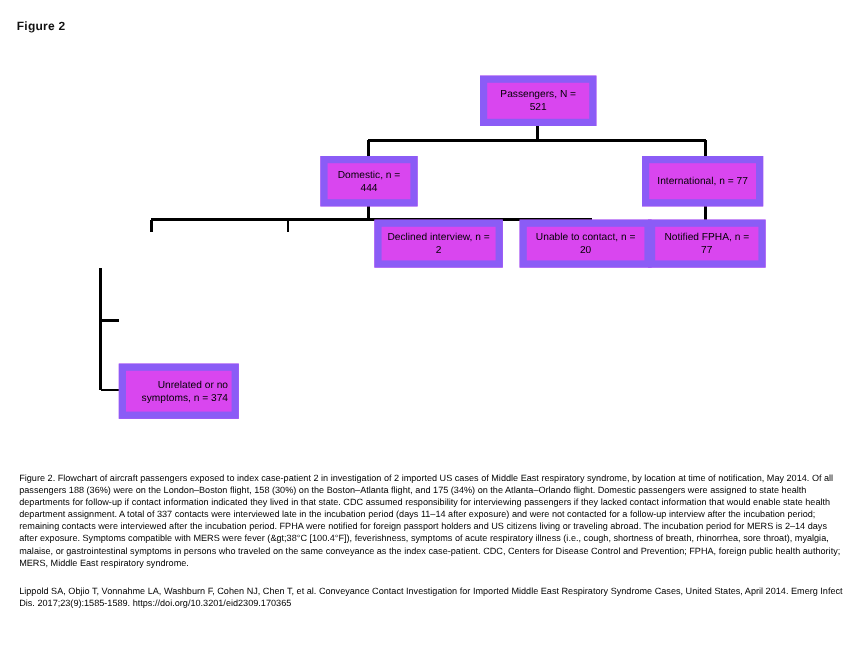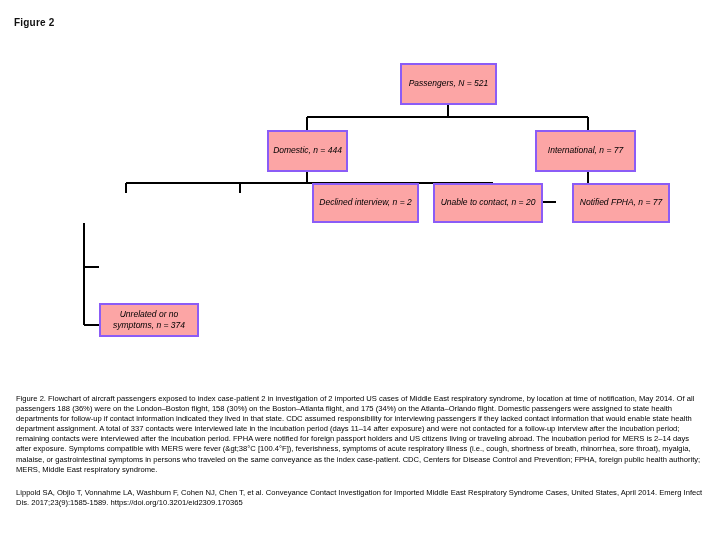--- a/index.html
+++ b/index.html
@@ -22,32 +22,31 @@
     color:#111;
   }
 
   
   #flow{position:absolute;left:0;top:55px;width:720px;height:310px;}
   #flow svg{position:absolute;left:0;top:0;}
 
   .node{
     position:absolute;
     box-sizing:border-box;
-    border:2px solid #8b5cf6;
-    background:#fca5a5;
+    border:6px solid #8b5cf6;
+    background:#d946ef;
     display:flex;
     align-items:center;
     justify-content:center;
     text-align:center;
     font-size:8.5px;
     line-height:1.35;
     padding:2px 3px;
     color:#000;
     z-index:2;
-    font-style:italic;
   }
 
   
   .caption{
     position:absolute;
     left:14px;
     width:694px;
     font-size:7.6px;
     line-height:1.33;
     text-align:left;
@@ -102,25 +101,25 @@
     <div class="node" style="left:535px; top:75px; width:101px; height:42px;">
       <span>International, n = 77</span>
     </div>
 
     <div class="node" style="left:312px; top:128px; width:107px; height:40px;align-items:center;">
       <span>Declined interview, n = 2</span>
     </div>
     <div class="node" style="left:433px; top:128px; width:110px; height:40px;">
       <span>Unable to contact, n = 20</span>
     </div>
-    <div class="node" style="left:572px; top:128px; width:98px; height:40px;">
+    <div class="node" style="left:540px; top:128px; width:98px; height:40px;">
       <span>Notified FPHA, n = 77</span>
     </div>
 
-    <div class="node" style="left:99px; top:248px; width:100px; height:34px;">
+    <div class="node" style="left:99px; top:248px; width:100px; height:46px;text-align:right;">
       <span>Unrelated or no symptoms, n = 374</span>
     </div>
 
   </div>
 
   <div class="caption" id="caption-main">
     <p>Figure 2. Flowchart of aircraft passengers exposed to index case-patient 2 in investigation of 2 imported US cases of Middle East respiratory syndrome, by location at time of notification, May 2014. Of all passengers 188 (36%) were on the London–Boston flight, 158 (30%) on the Boston–Atlanta flight, and 175 (34%) on the Atlanta–Orlando flight. Domestic passengers were assigned to state health departments for follow-up if contact information indicated they lived in that state. CDC assumed responsibility for interviewing passengers if they lacked contact information that would enable state health department assignment. A total of 337 contacts were interviewed late in the incubation period (days 11–14 after exposure) and were not contacted for a follow-up interview after the incubation period; remaining contacts were interviewed after the incubation period. FPHA were notified for foreign passport holders and US citizens living or traveling abroad. The incubation period for MERS is 2–14 days after exposure. Symptoms compatible with MERS were fever (&amp;gt;38°C [100.4°F]), feverishness, symptoms of acute respiratory illness (i.e., cough, shortness of breath, rhinorrhea, sore throat), myalgia, malaise, or gastrointestinal symptoms in persons who traveled on the same conveyance as the index case-patient. CDC, Centers for Disease Control and Prevention; FPHA, foreign public health authority; MERS, Middle East respiratory syndrome.</p>
   </div>
 
   <div class="caption" id="caption-cite">

